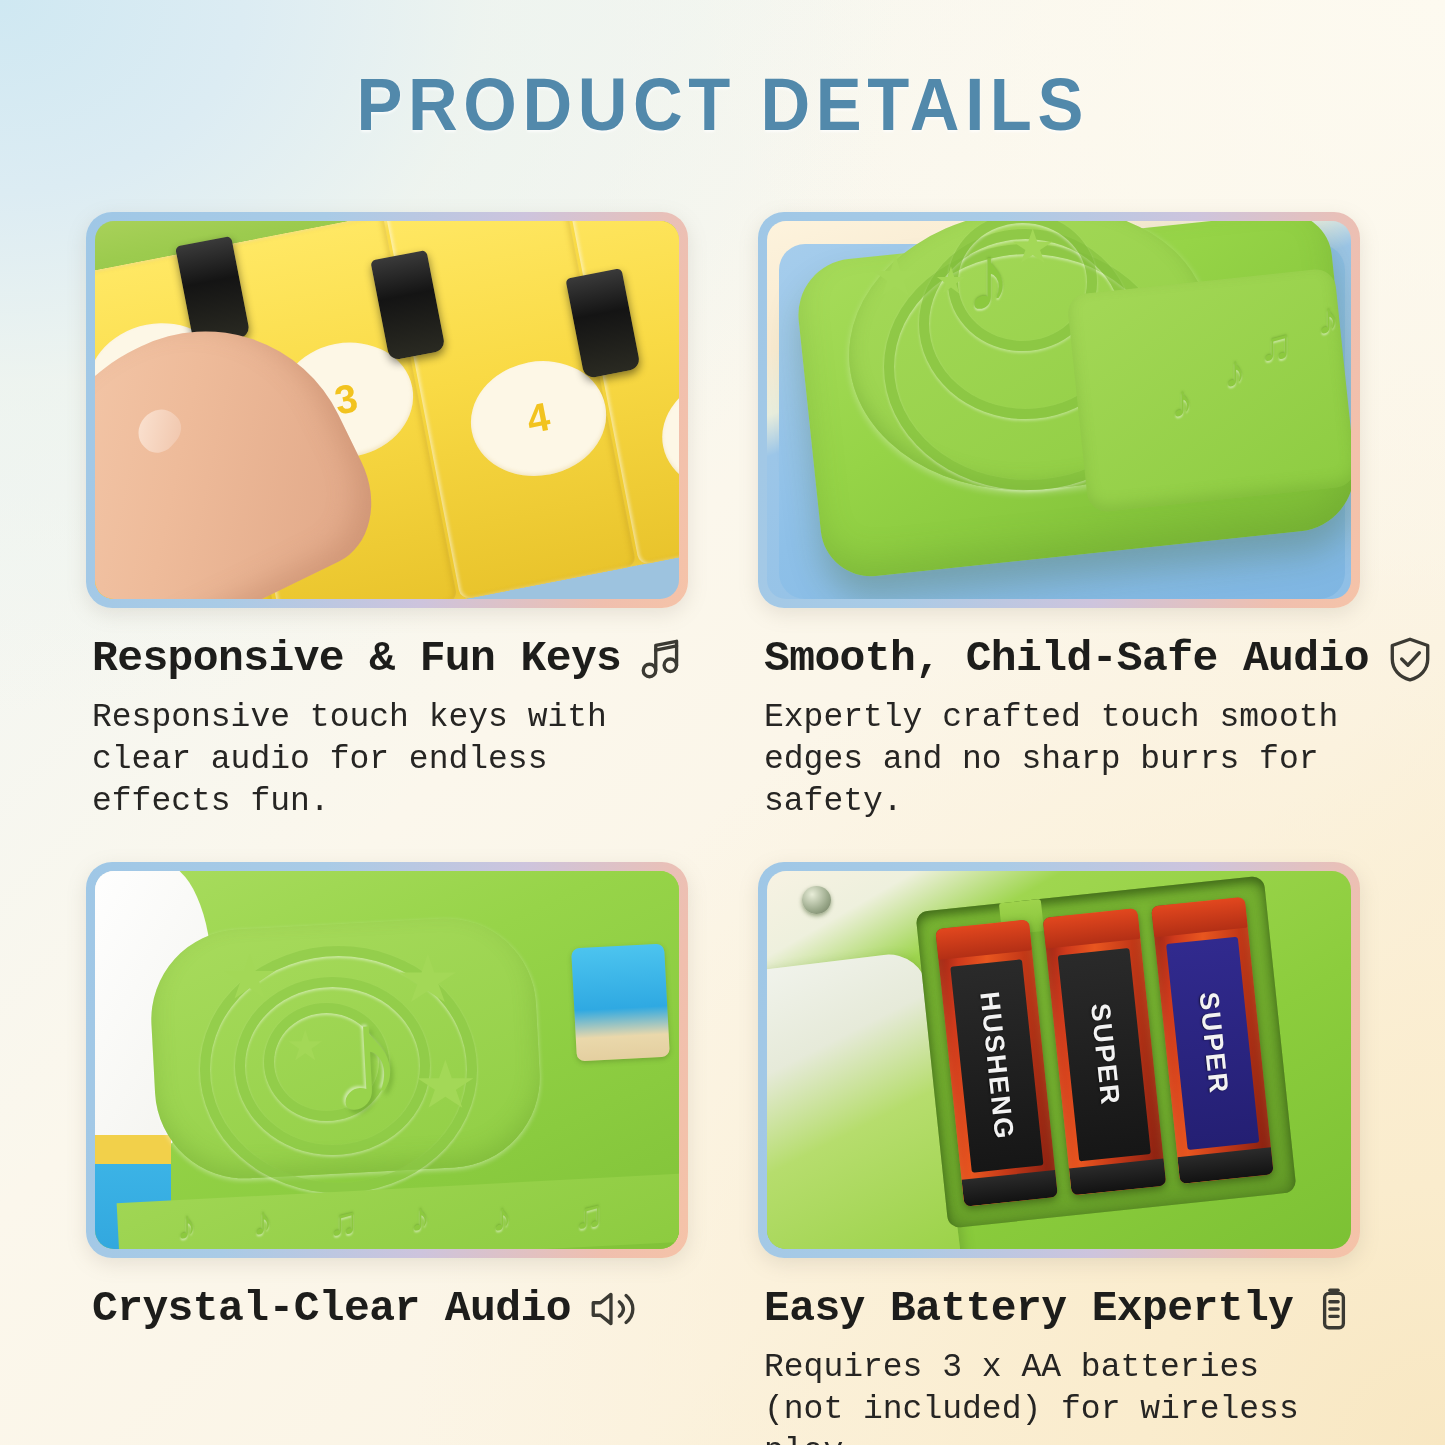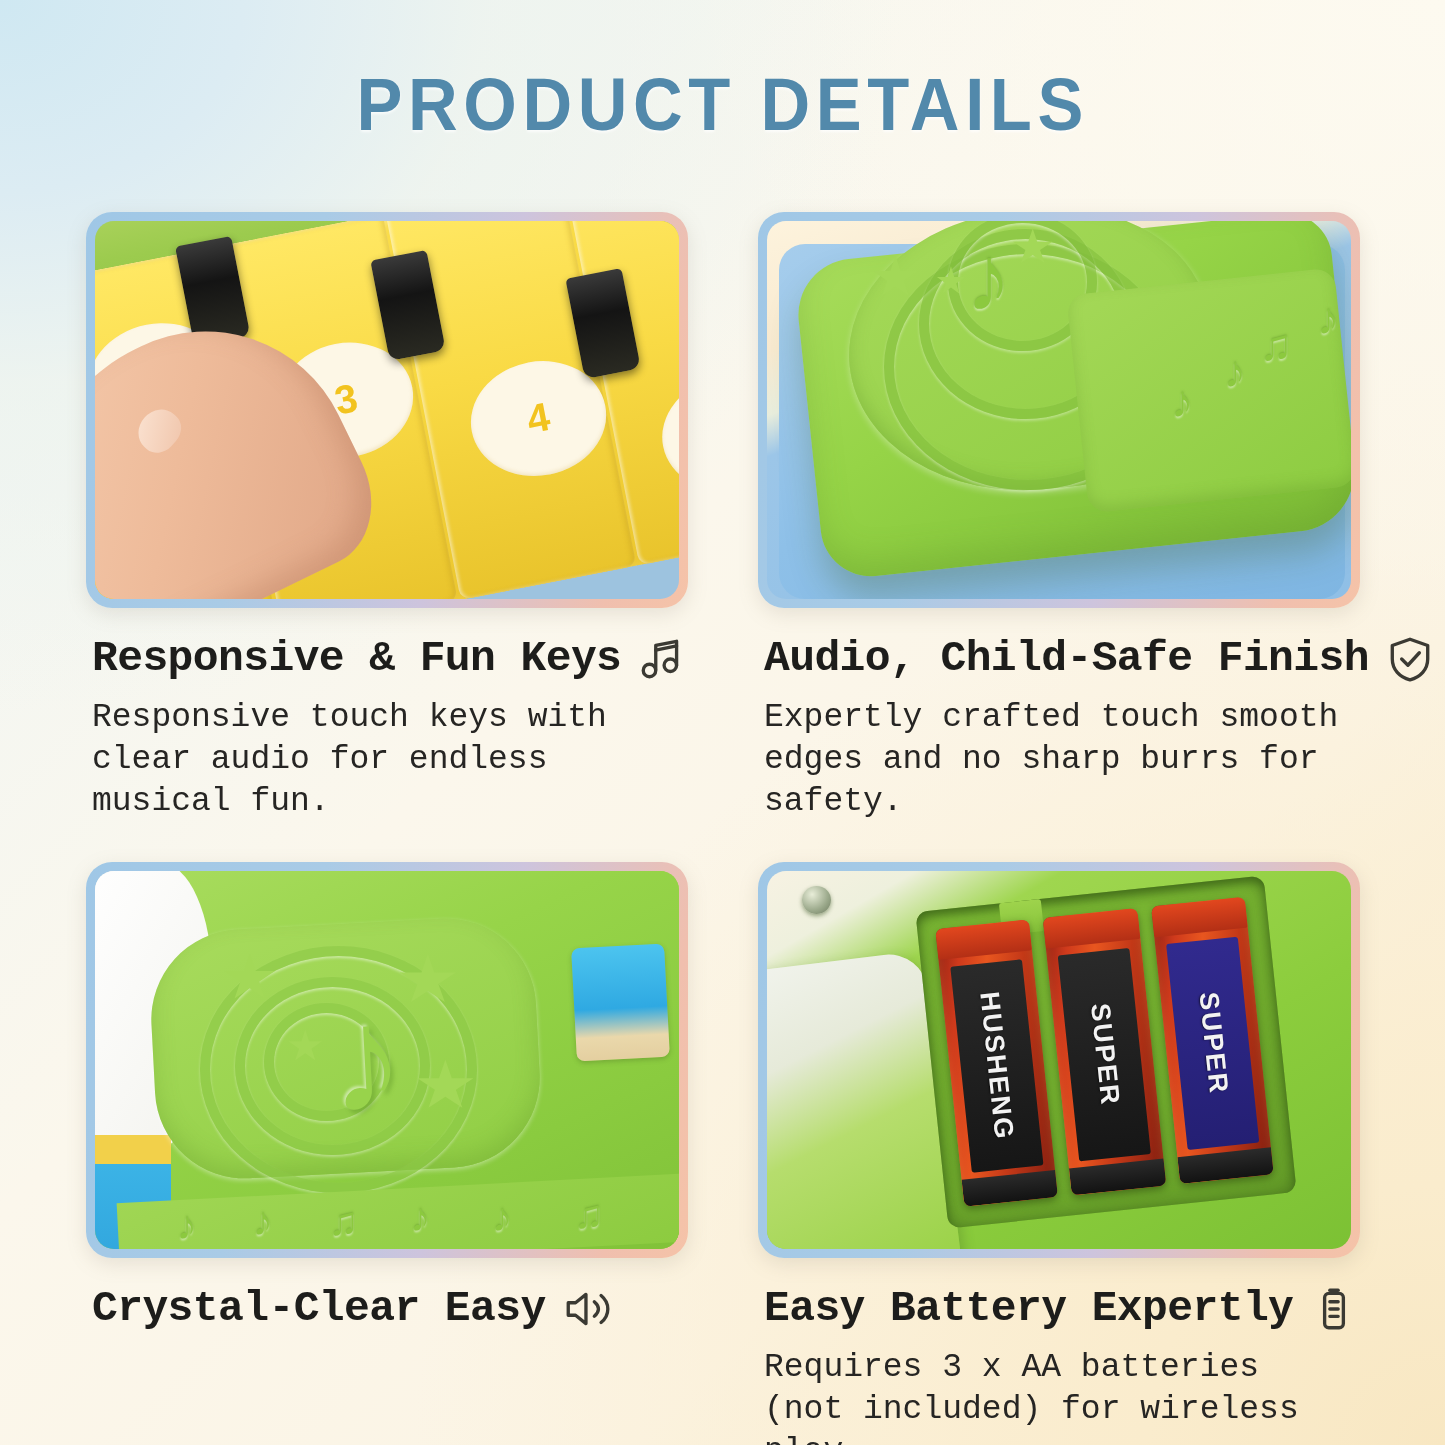--- a/index.html
+++ b/index.html
@@ -281,21 +281,21 @@
           <div class="heading">Responsive &amp; Fun Keys</div>
           <div class="head-icon">
             <svg viewBox="0 0 48 48" fill="none" stroke="currentColor" stroke-width="3.2" stroke-linecap="round" stroke-linejoin="round">
               <path d="M18 34V11l20-4v23"></path>
               <path d="M18 15.5l20-4"></path>
               <circle cx="12" cy="35" r="6"></circle>
               <circle cx="32" cy="30" r="6"></circle>
             </svg>
           </div>
         </div>
-        <div class="body-text">Responsive touch keys with clear audio for endless musical fun.</div>
+        <div class="body-text">Responsive touch keys with clear audio for endless effects fun.</div>
       </div>
     </div>
 
     <div class="card">
       <div class="photo-frame">
         <div class="photo p2">
           <div class="bluebg"></div>
           <div class="body"></div>
           <div class="panel"></div>
           <div class="arc" style="left:20%;top:6%;width:46%;height:60%;"></div>
@@ -307,21 +307,21 @@
           <div class="note-emb" style="left:34%;top:3%;font-size:92px;">♪</div>
           <div class="keystrip"></div>
           <div class="note-emb" style="right:27%;top:42%;">♪</div>
           <div class="note-emb" style="right:18%;top:34%;">♪</div>
           <div class="note-emb" style="right:10%;top:27%;">♫</div>
           <div class="note-emb" style="right:2%;top:20%;">♪</div>
         </div>
       </div>
       <div class="txt">
         <div class="head-row">
-          <div class="heading">Audio, Child-Safe Finish</div>
+          <div class="heading">Smooth, Child-Safe Audio</div>
           <div class="head-icon">
             <svg viewBox="0 0 48 48" fill="none" stroke="currentColor" stroke-width="3.2" stroke-linecap="round" stroke-linejoin="round">
               <path d="M24 5L41 11v13c0 10-7 17.5-17 20-10-2.5-17-10-17-20V11L24 5z"></path>
               <path d="M16 24l6 6 11-12"></path>
             </svg>
           </div>
         </div>
         <div class="body-text">Expertly crafted touch smooth edges and no sharp burrs for safety.</div>
       </div>
     </div>
@@ -346,21 +346,21 @@
           <div class="note-emb" style="left:14%;bottom:1%;font-size:40px;">♪</div>
           <div class="note-emb" style="left:27%;bottom:2%;font-size:40px;">♪</div>
           <div class="note-emb" style="left:40%;bottom:2%;font-size:40px;">♫</div>
           <div class="note-emb" style="left:54%;bottom:3%;font-size:40px;">♪</div>
           <div class="note-emb" style="left:68%;bottom:3%;font-size:40px;">♪</div>
           <div class="note-emb" style="left:82%;bottom:4%;font-size:40px;">♫</div>
         </div>
       </div>
       <div class="txt">
         <div class="head-row">
-          <div class="heading">Crystal-Clear Easy</div>
+          <div class="heading">Crystal-Clear Audio</div>
           <div class="head-icon">
             <svg viewBox="0 0 48 48" fill="none" stroke="currentColor" stroke-width="3.2" stroke-linecap="round" stroke-linejoin="round">
               <path d="M6 18h7l10-8v28l-10-8H6z"></path>
               <path d="M31 17c2.6 2.2 4 4.5 4 7s-1.4 4.8-4 7"></path>
               <path d="M37.5 11c4.4 3.6 6.5 8 6.5 13s-2.1 9.4-6.5 13"></path>
             </svg>
           </div>
         </div>
       </div>
     </div>

